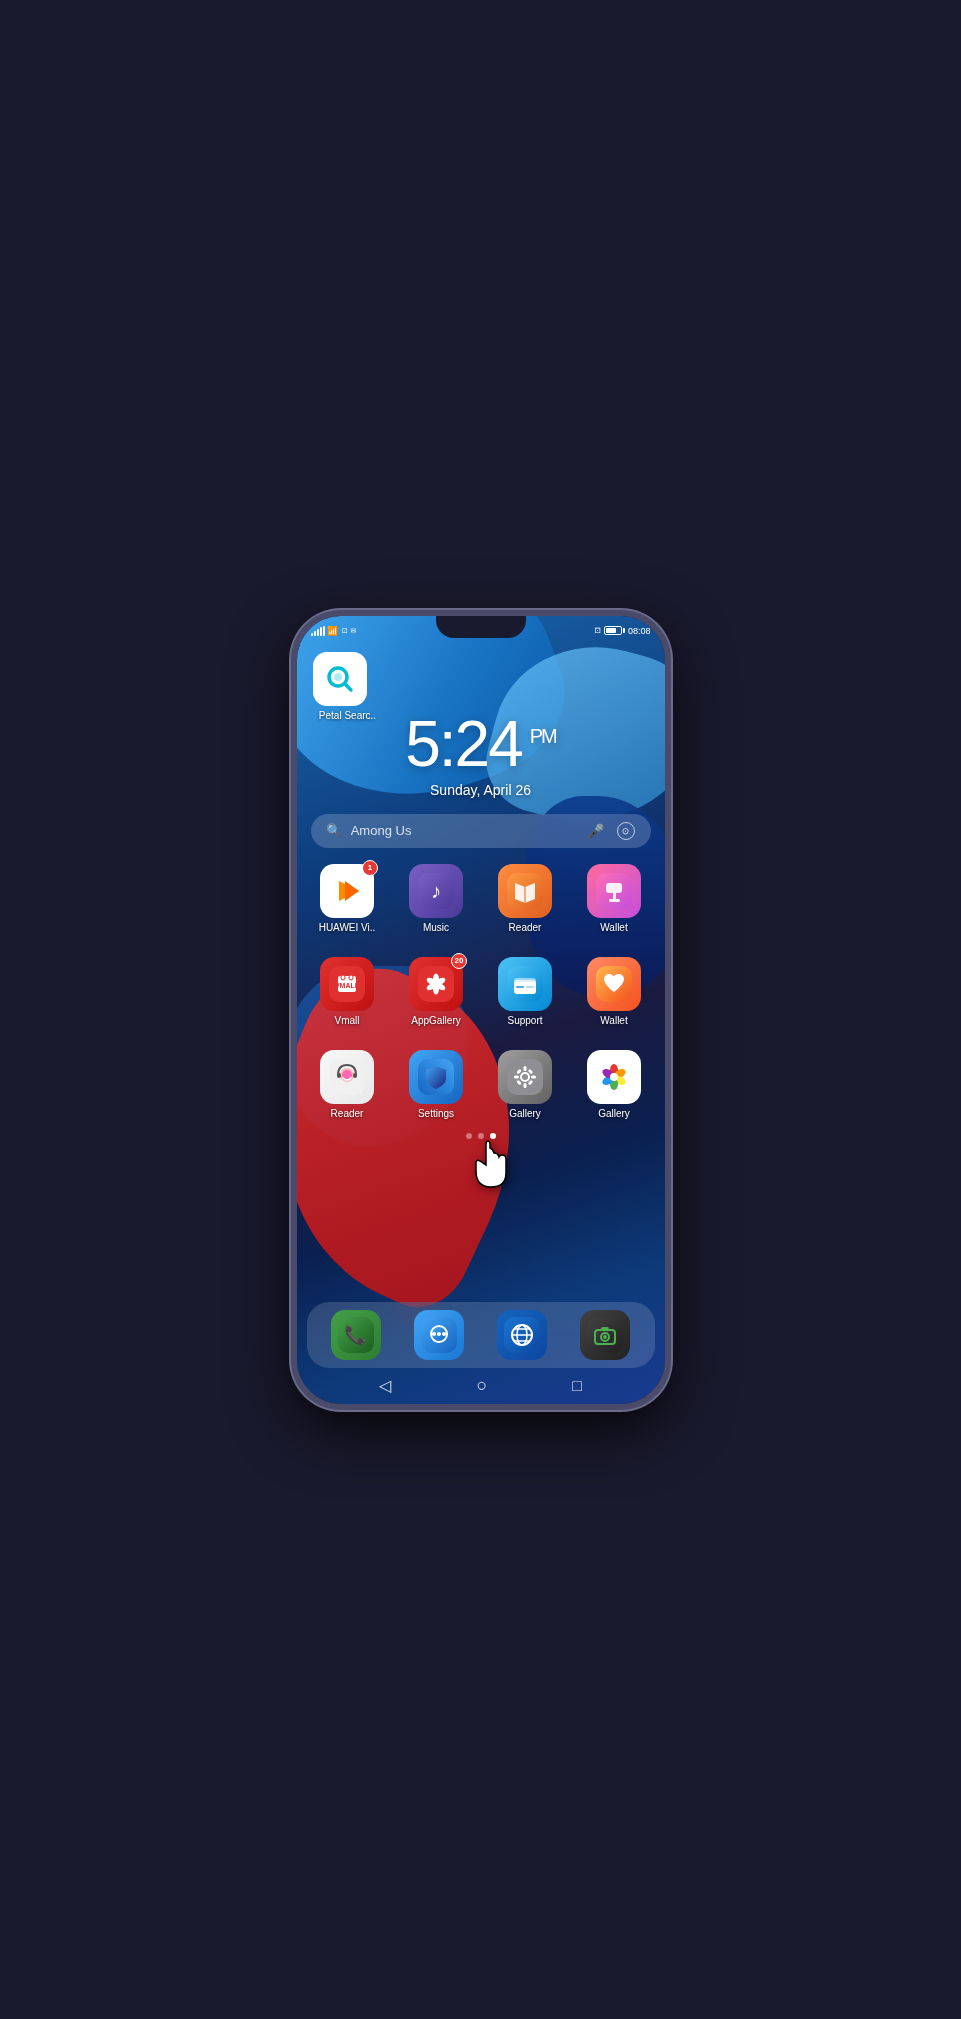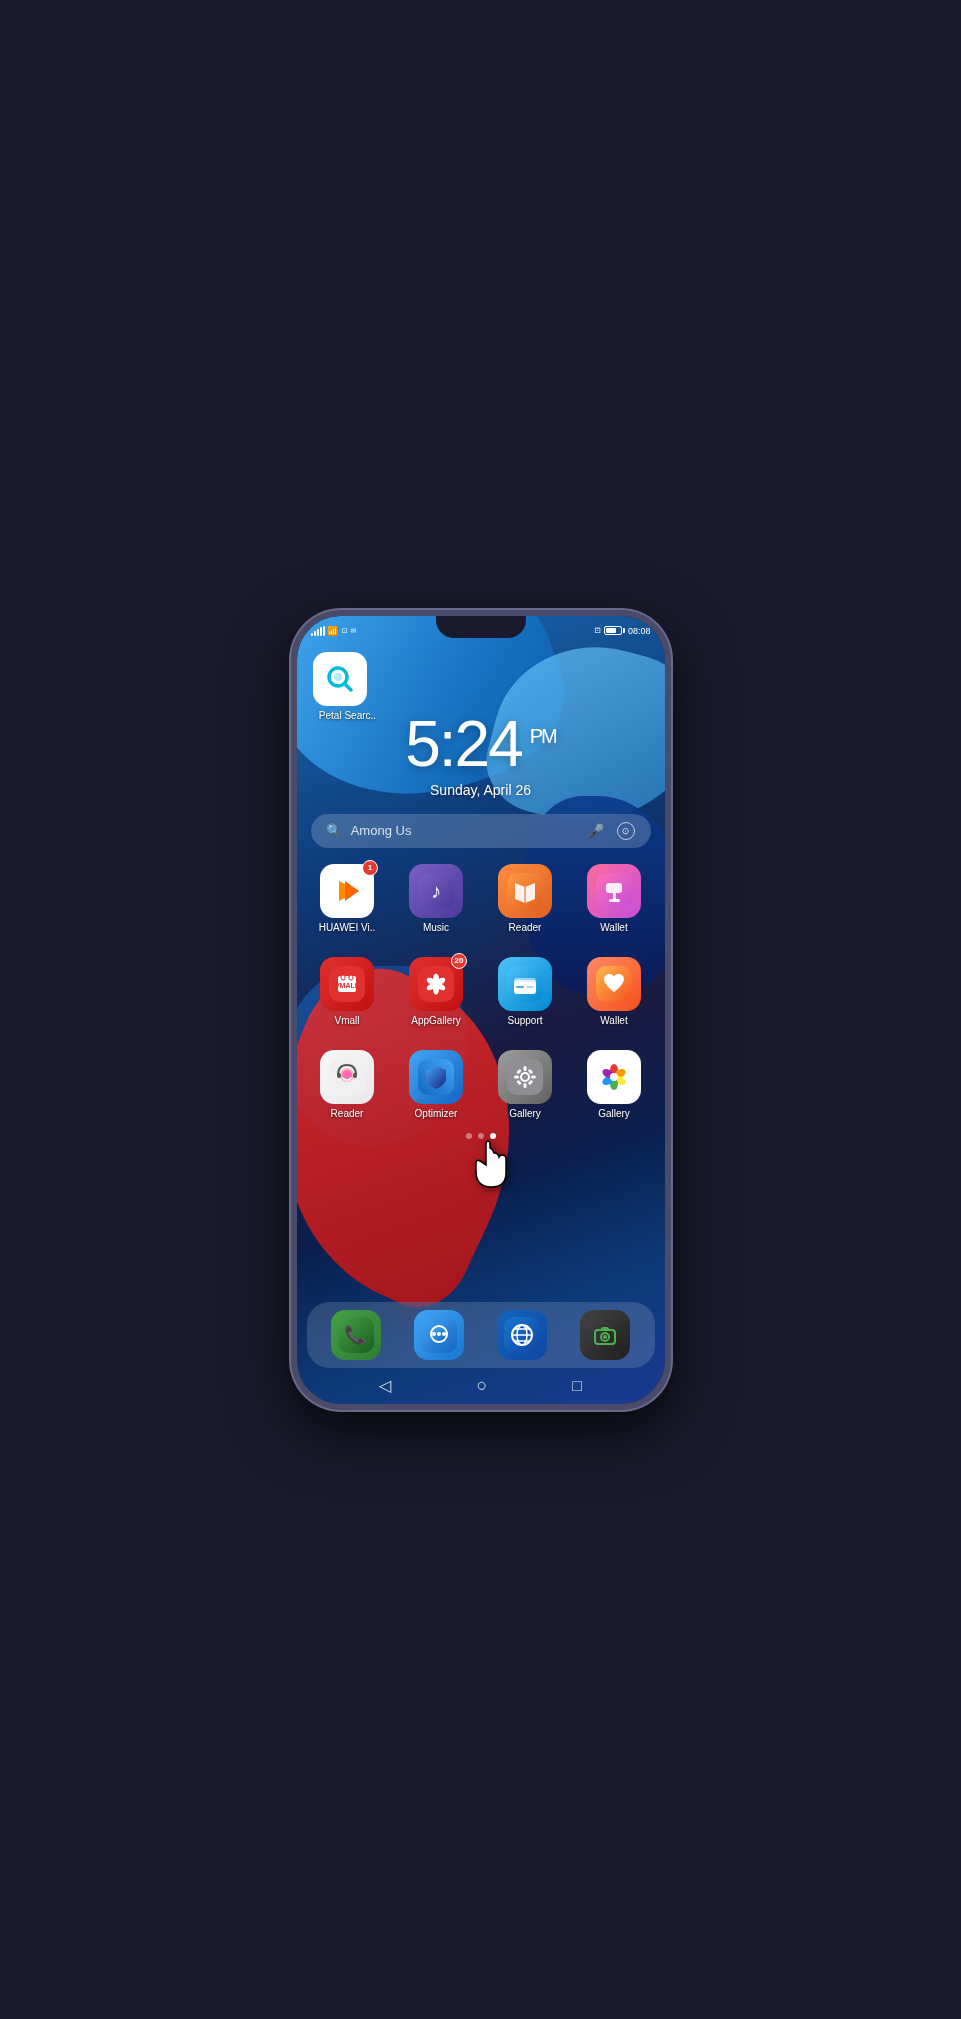--- a/index.html
+++ b/index.html
@@ -677,21 +677,21 @@
                 <path d="M18 7 L28 11 L28 20 C28 26 18 30 18 30 C18 30 8 26 8 20 L8 11 Z" fill="url(#shield-grad)"></path>
                 <defs>
                   <linearGradient id="shield-grad" x1="0" y1="0" x2="1" y2="1">
                     <stop offset="0%" stop-color="#42a5f5"></stop>
                     <stop offset="100%" stop-color="#1a237e"></stop>
                   </linearGradient>
                 </defs>
               </svg>
             </div>
           </div>
-          <span class="app-name">Optimizer</span>
+          <span class="app-name">Settings</span>
         </div>
 
         <div class="app-item">
           <div class="app-icon-wrapper">
             <div class="app-icon-img icon-settings">
               <svg width="36" height="36" viewBox="0 0 36 36">
                 <rect width="36" height="36" rx="10" fill="#8e8e93"></rect>
 
                 <circle cx="18" cy="18" r="5" fill="white"></circle>
                 <circle cx="18" cy="18" r="3" fill="#8e8e93"></circle>

